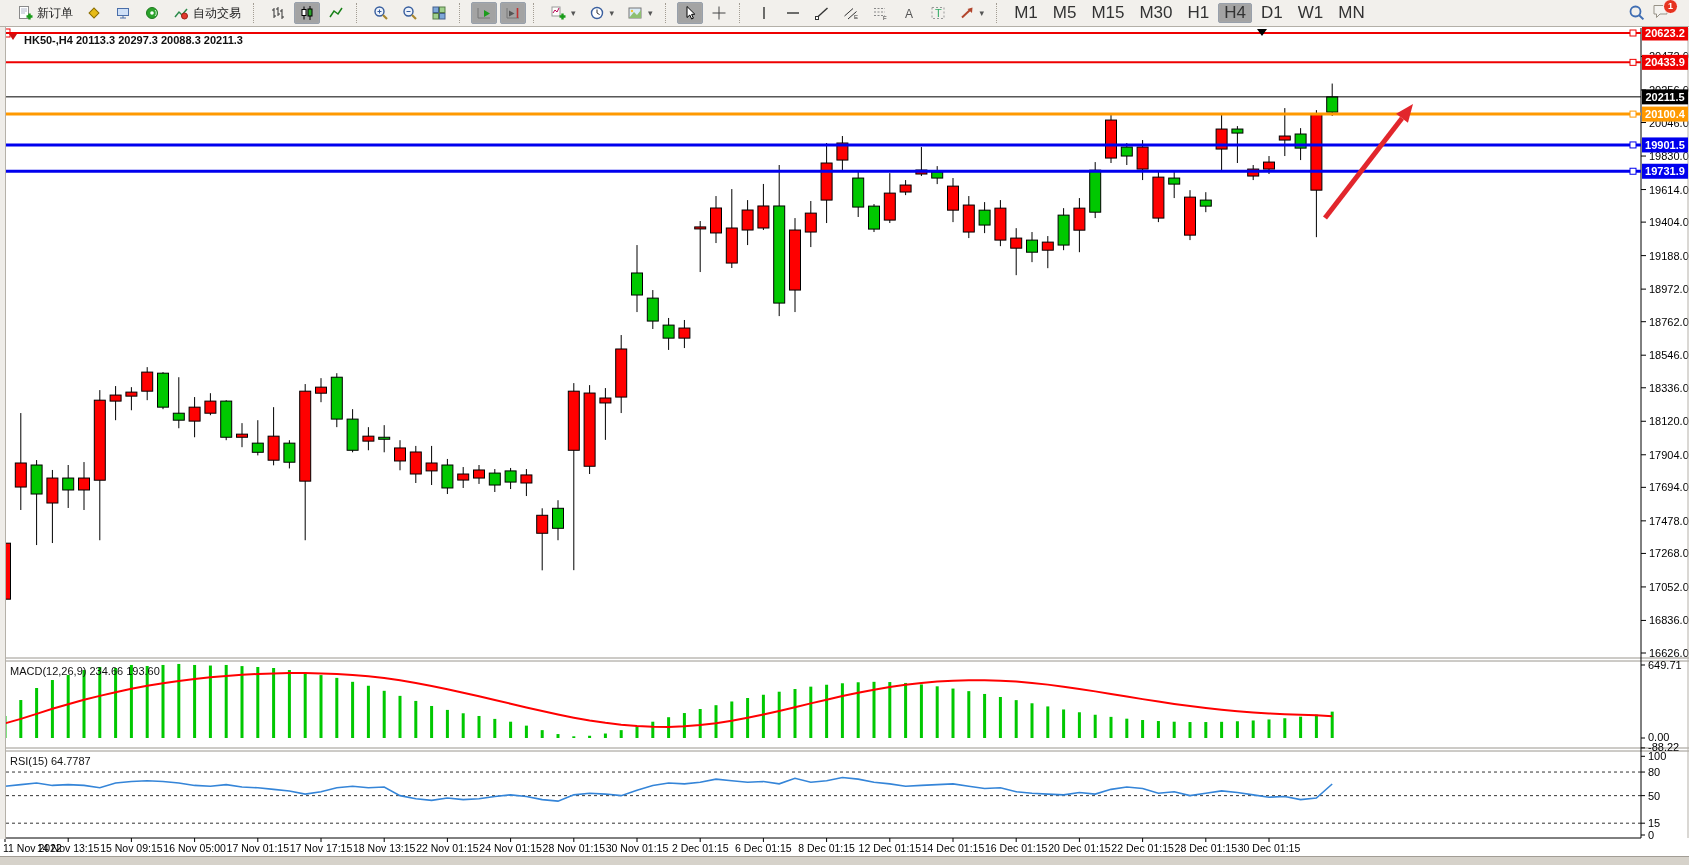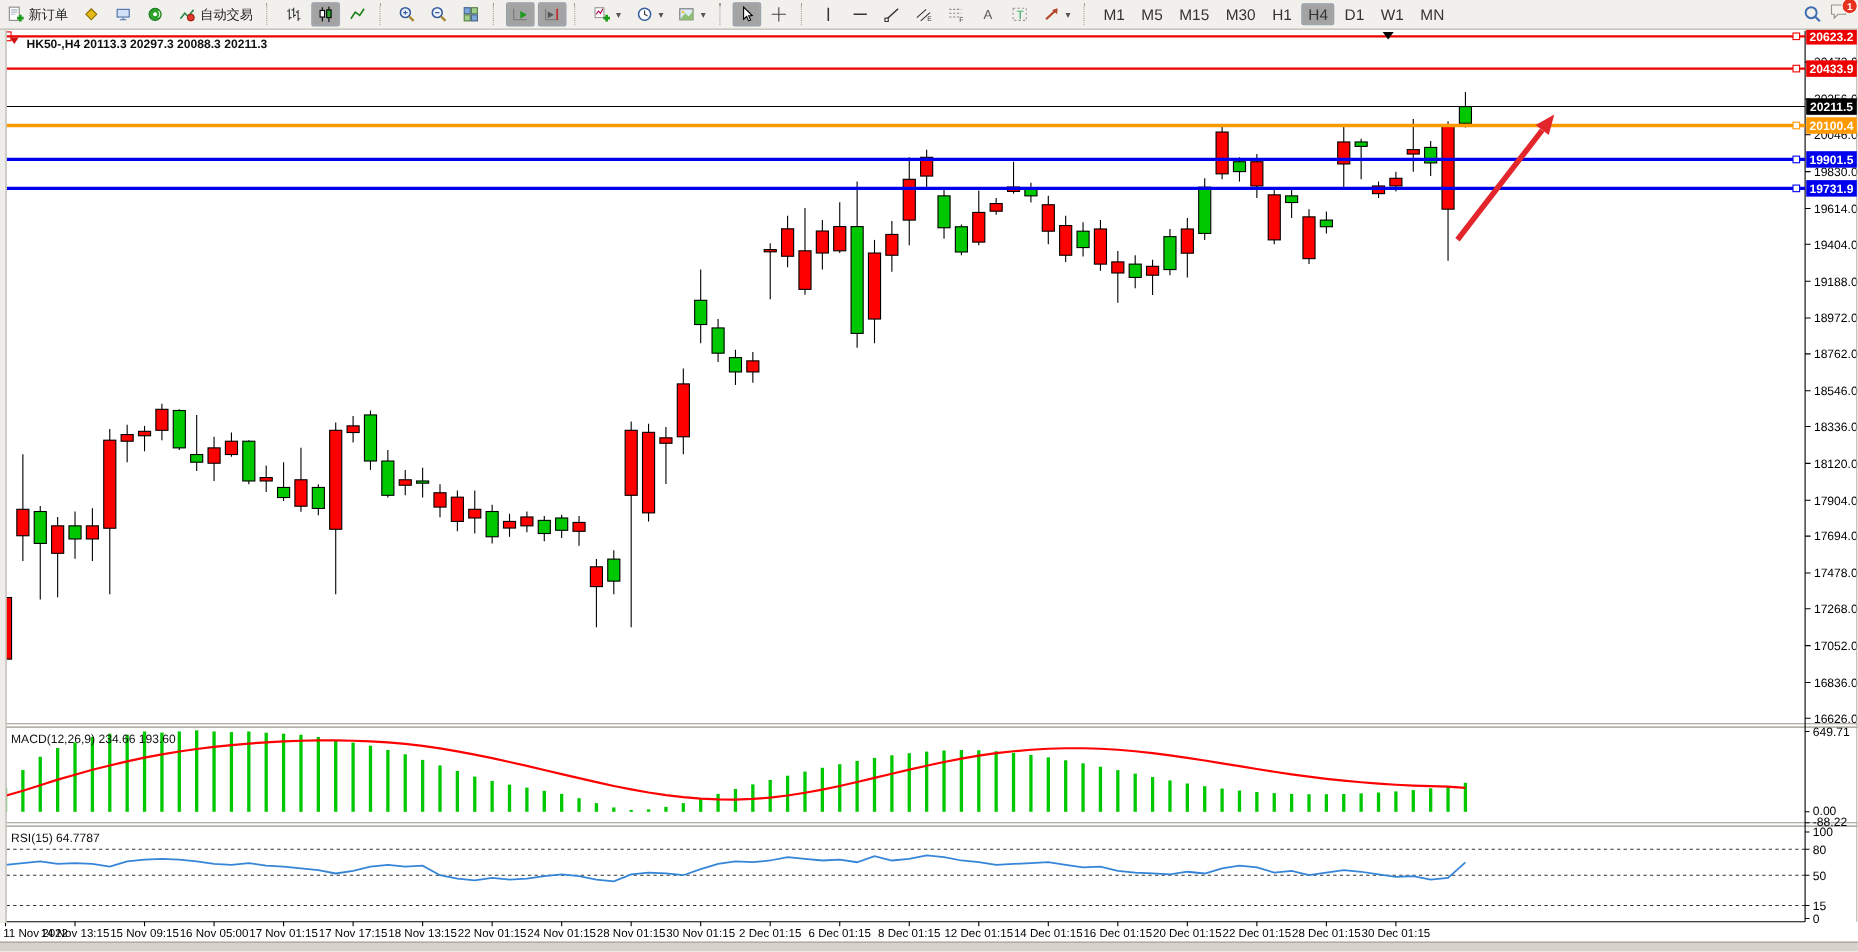--- a/index.html
+++ b/index.html
@@ -1,23 +1,23 @@
 <!DOCTYPE html>
 <html><head>
 <meta charset="utf-8">
 <style>
   html,body{margin:0;padding:0;width:1689px;height:865px;overflow:hidden;
     font-family:"Liberation Sans",sans-serif;background:#fff}
   .toolbar{position:absolute;top:0;left:0;width:1689px;height:27px;background:#f2f0ec;
-    border-bottom:1px solid #b4b0a8;display:flex;align-items:center;padding:0 1px;gap:3px;z-index:30;box-sizing:border-box}
+    border-bottom:1px solid #b4b0a8;display:flex;align-items:center;padding:0 12px;gap:3px;z-index:30;box-sizing:border-box}
   .tbtn{height:22px;min-width:24px;display:flex;align-items:center;justify-content:center;gap:4px;
     padding:0 4px;border:1px solid transparent;border-radius:2px;font-size:12px;color:#222;cursor:default;box-sizing:border-box}
   .tbtn.active{background:#a3a3a3;border-color:#98a0ab;box-shadow:inset 0 0 1px #b9c2cd}
   .tsep{width:4px;height:20px;border-left:1px dotted #a39d93;margin:0 4px}
-  .tf{font-size:14px;color:#333;padding:0 5px;height:20px;min-width:26px}
+  .tf{font-size:17px;color:#333;padding:0 5px;height:20px;min-width:26px}
   .caret{font-size:9px;color:#555;margin-left:1px}
   .right-tools{margin-left:auto;display:flex;align-items:center;gap:6px;padding-right:6px}
   .badge{position:absolute;top:-4px;right:-7px;background:#e63320;color:#fff;border-radius:8px;
     min-width:13px;height:13px;font-size:9px;font-weight:bold;display:flex;align-items:center;justify-content:center;border:1px solid #fff}
   .chatwrap{position:relative}
   .ico{display:flex;align-items:center;justify-content:center}
   .chart-area{position:absolute;top:0;left:0;z-index:1}
   .left-edge{position:absolute;left:0;top:27px;width:5px;height:812px;background:#efede9;border-right:1px solid #b5b1a9;z-index:5}
   .bottom-strip{position:absolute;left:0;bottom:0;width:1689px;height:8px;background:#d6d2ca;border-top:1px solid #a29d95;z-index:6}
 </style>

